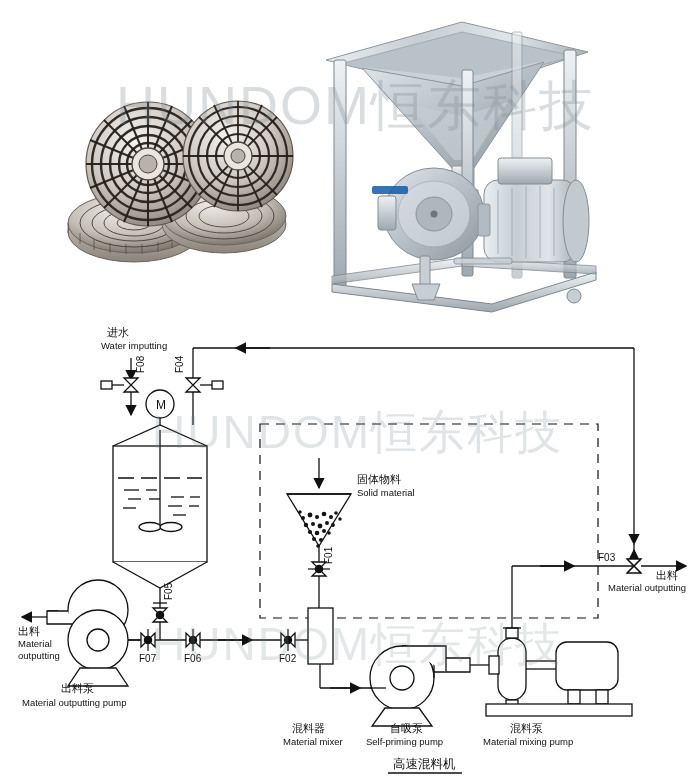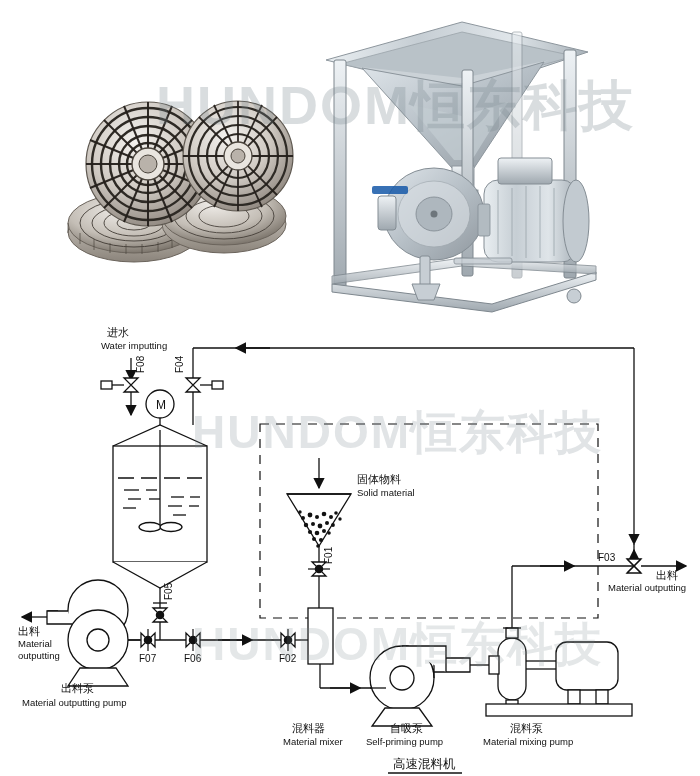--- a/index.html
+++ b/index.html
@@ -7,21 +7,21 @@
   #stage{position:relative;width:700px;height:776px;background:#fff;}
 
   
   .photo-band{position:absolute;left:0;top:0;width:700px;height:320px;}
 
   .photo-discs{position:absolute;left:62px;top:92px;width:240px;height:190px;}
   .photo-machine{position:absolute;left:312px;top:8px;width:288px;height:312px;}
 
   
   .wm{position:absolute;font-family:"Liberation Sans",sans-serif;color:rgba(120,134,140,.28);
-      font-weight:700;letter-spacing:2px;pointer-events:none;white-space:nowrap;margin-left:40px;}
+      font-weight:400;letter-spacing:2px;pointer-events:none;white-space:nowrap;}
   .wm-top{left:116px;top:70px;font-size:54px;}
   .wm-mid{left:152px;top:402px;font-size:46px;color:rgba(120,134,140,.22);}
   .wm-low{left:152px;top:614px;font-size:46px;color:rgba(120,134,140,.20);}
 
   
   .diagram{position:absolute;left:0;top:320px;width:700px;height:456px;}
   svg{display:block;}
 
   .txt{font-family:"Liberation Sans",sans-serif;fill:#111;}
   .t-cn{font-size:11px;}

